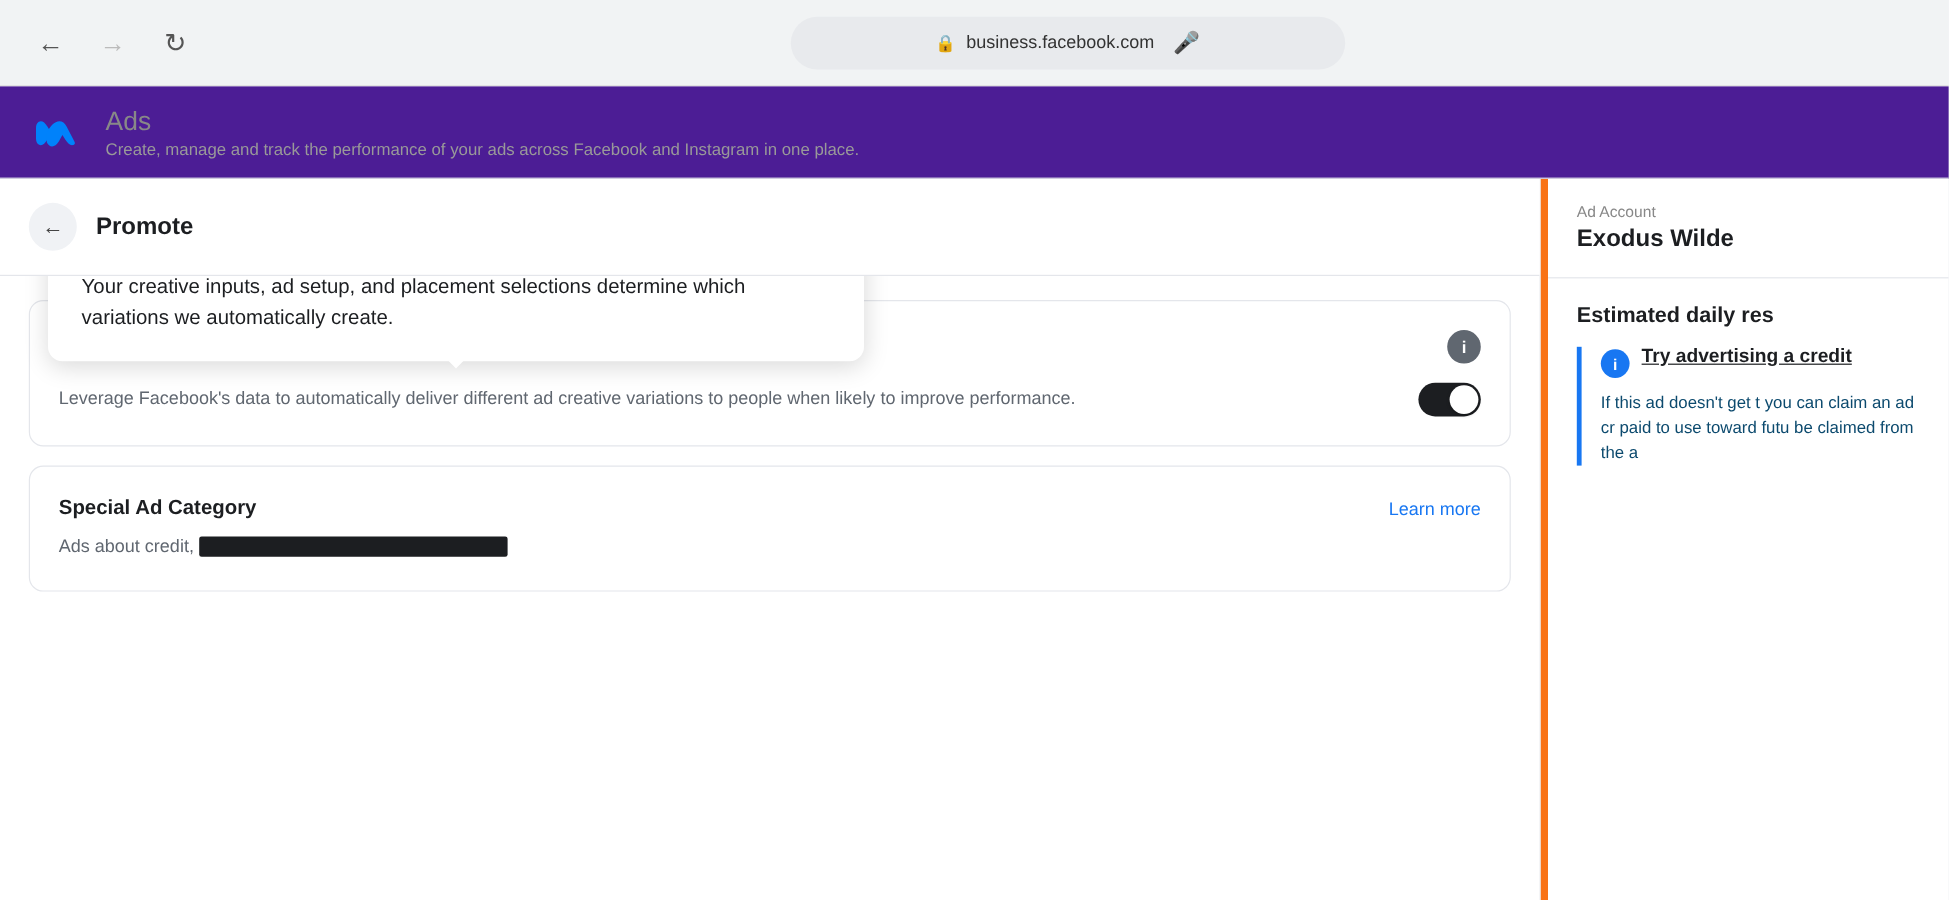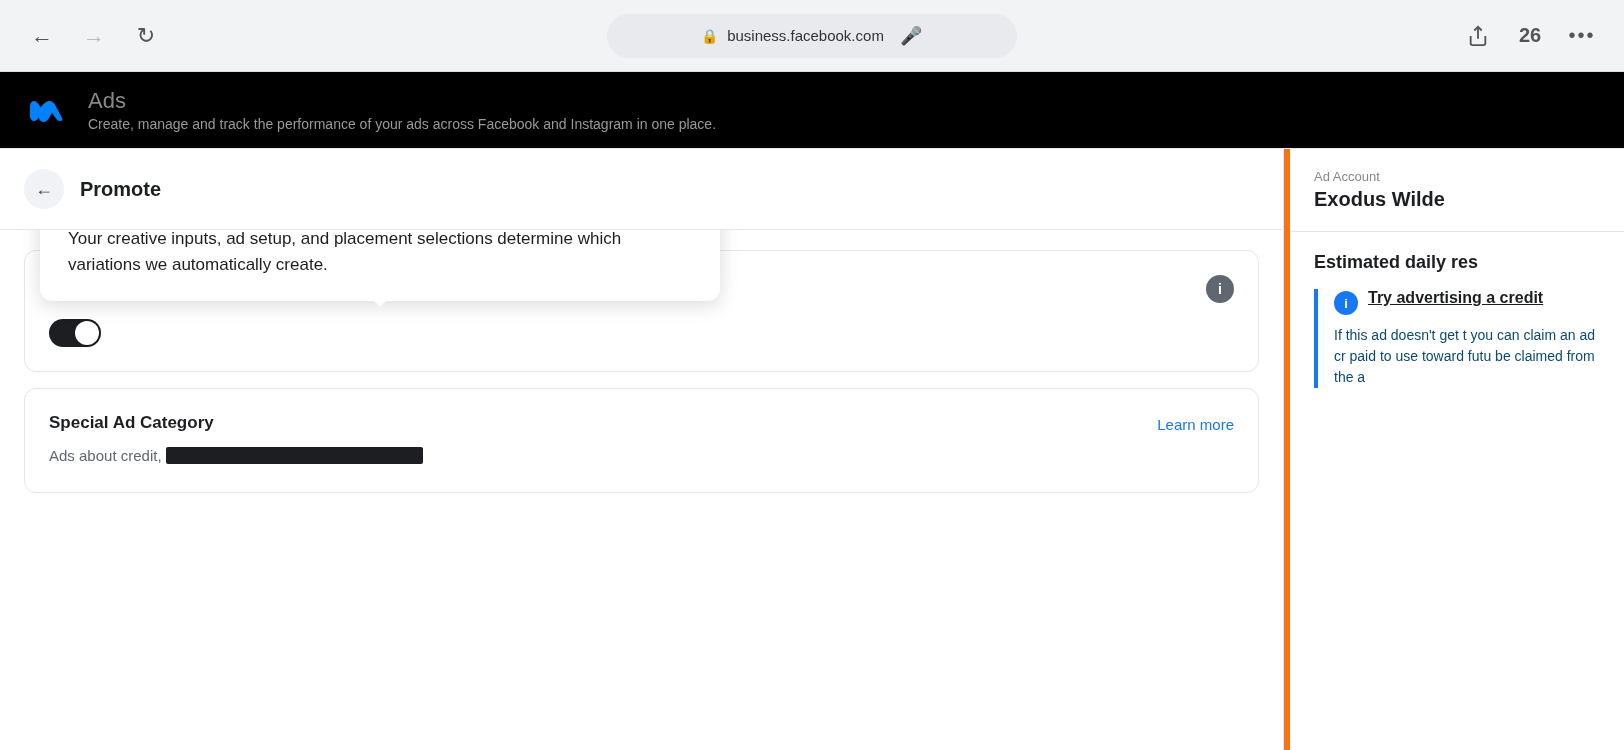--- a/index.html
+++ b/index.html
@@ -79,21 +79,21 @@
     
     .page-content {
       height: calc(750px - 72px);
       display: flex;
       flex-direction: column;
       background: #f0f2f5;
     }
 
     
     .top-bar {
-      background: #000000;
+      background: #4c1d95;
       padding: 16px 24px 16px 24px;
       display: flex;
       align-items: flex-start;
       gap: 20px;
       border-bottom: 1px solid #e4e6eb;
     }
     .meta-logo {
       width: 44px;
       height: 44px;
       flex-shrink: 0;
@@ -377,31 +377,20 @@
   <button class="nav-btn">↻</button>
 
   <div class="addr-spacer"></div>
   <div class="address-bar">
     <span class="lock-icon">🔒</span>
     <span class="url-text">business.facebook.com</span>
     <span class="mic-icon">🎤</span>
   </div>
   <div class="addr-spacer"></div>
 
-  <div class="browser-actions">
-    <button class="action-btn">
-      <svg width="22" height="22" viewBox="0 0 24 24" fill="none" stroke="#555" stroke-width="2">
-        <path d="M4 12v8a2 2 0 002 2h12a2 2 0 002-2v-8"></path>
-        <polyline points="16 6 12 2 8 6"></polyline>
-        <line x1="12" y1="2" x2="12" y2="15"></line>
-      </svg>
-    </button>
-    <button class="action-btn tab-count">26</button>
-    <button class="action-btn" style="font-size:20px;letter-spacing:2px;color:#555;">•••</button>
-  </div>
 </div>
 
 <div class="page-content">
 
   <div class="top-bar">
     <div class="meta-logo">
       <svg viewBox="0 0 44 44" fill="none" xmlns="http://www.w3.org/2000/svg">
         <path d="M6 27.5C6 30.5 7.5 33 10 33C12 33 13.5 31.5 15.5 28.5L19 23L15.5 17.5C13.5 14.5 12 13 10 13C7.5 13 6 15.5 6 18.5V27.5Z" fill="#0082FB"></path>
         <path d="M22 23L18.5 17.5C16 13.5 14.5 12 12.5 12C10 12 8.5 14 8.5 17.5C8.5 19.5 9.5 21.5 10.5 23C11.5 24.5 12.5 26 13.5 27.5C15 30 16.5 32 18.5 32C20.5 32 21.5 30 22 28V23Z" fill="#0082FB" opacity="0"></path>
         <path d="M15 22.5C16 20.5 17.5 18 19.5 16C21.5 14 23.5 13 25.5 13C28 13 30 14.5 31.5 17.5L38 30C39 32 38 33 36 33C34 33 32.5 31.5 30.5 28.5L28 24.5L25 30C23 33 21.5 34 19.5 34C17.5 34 16 32.5 15 30.5L15 22.5Z" fill="#0082FB"></path>
@@ -428,20 +417,21 @@
             <span class="tooltip-text">Your creative inputs, ad setup, and placement selections determine which variations we automatically create.</span>
           </div>
         </div>
 
         <div class="card">
           <div class="card-header">
             <span class="card-title">Advantage+ creative</span>
             <div class="info-icon">i</div>
           </div>
           <div class="card-body">
+            <span class="card-description">Leverage Facebook's data to automatically deliver different ad creative variations to people when likely to improve performance.</span>
             <div class="toggle">
               <div class="toggle-knob"></div>
             </div>
           </div>
         </div>
 
         <div class="card">
           <div class="special-card-header">
             <span class="card-title">Special Ad Category</span>
             <a class="learn-more">Learn more</a>

